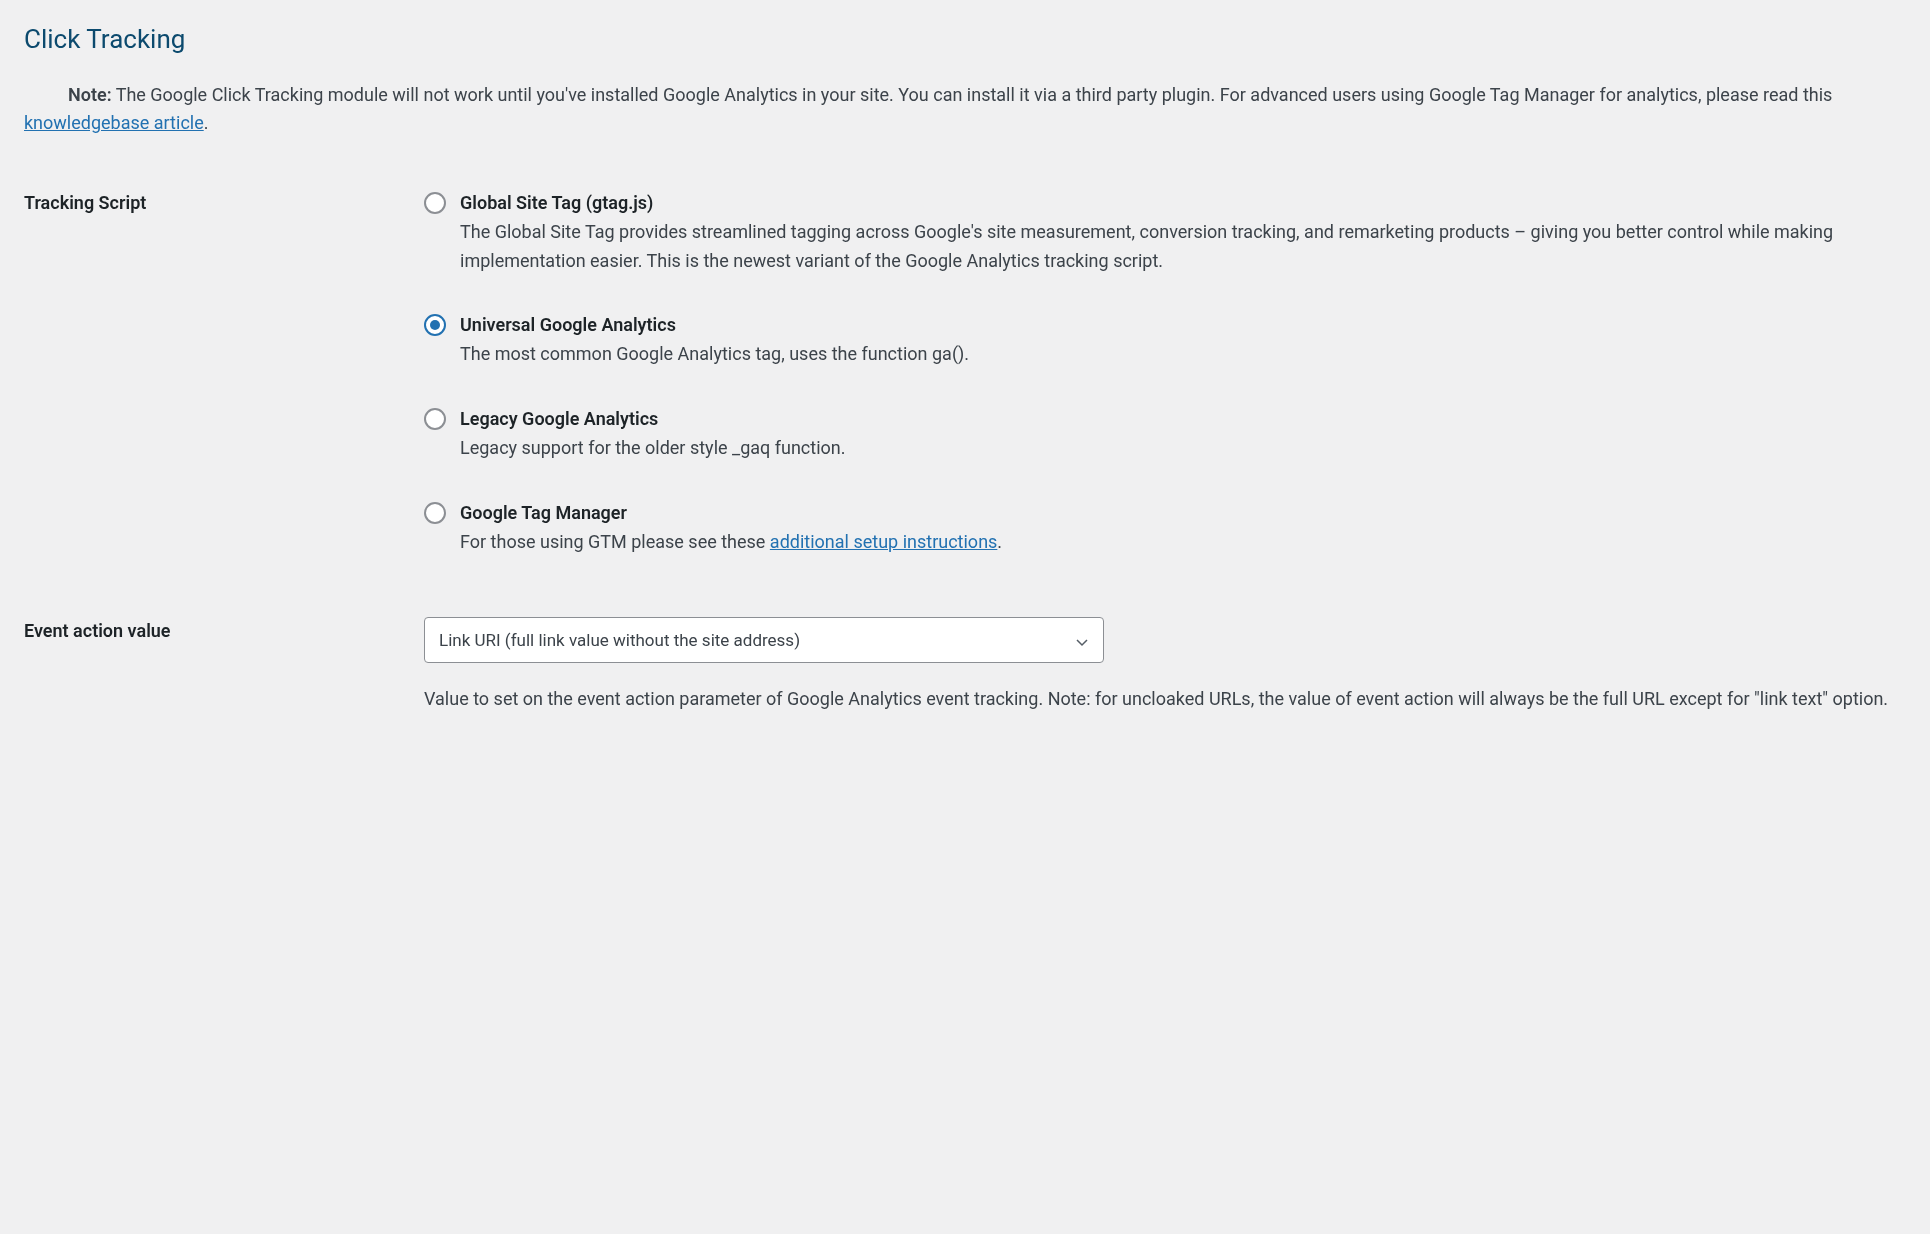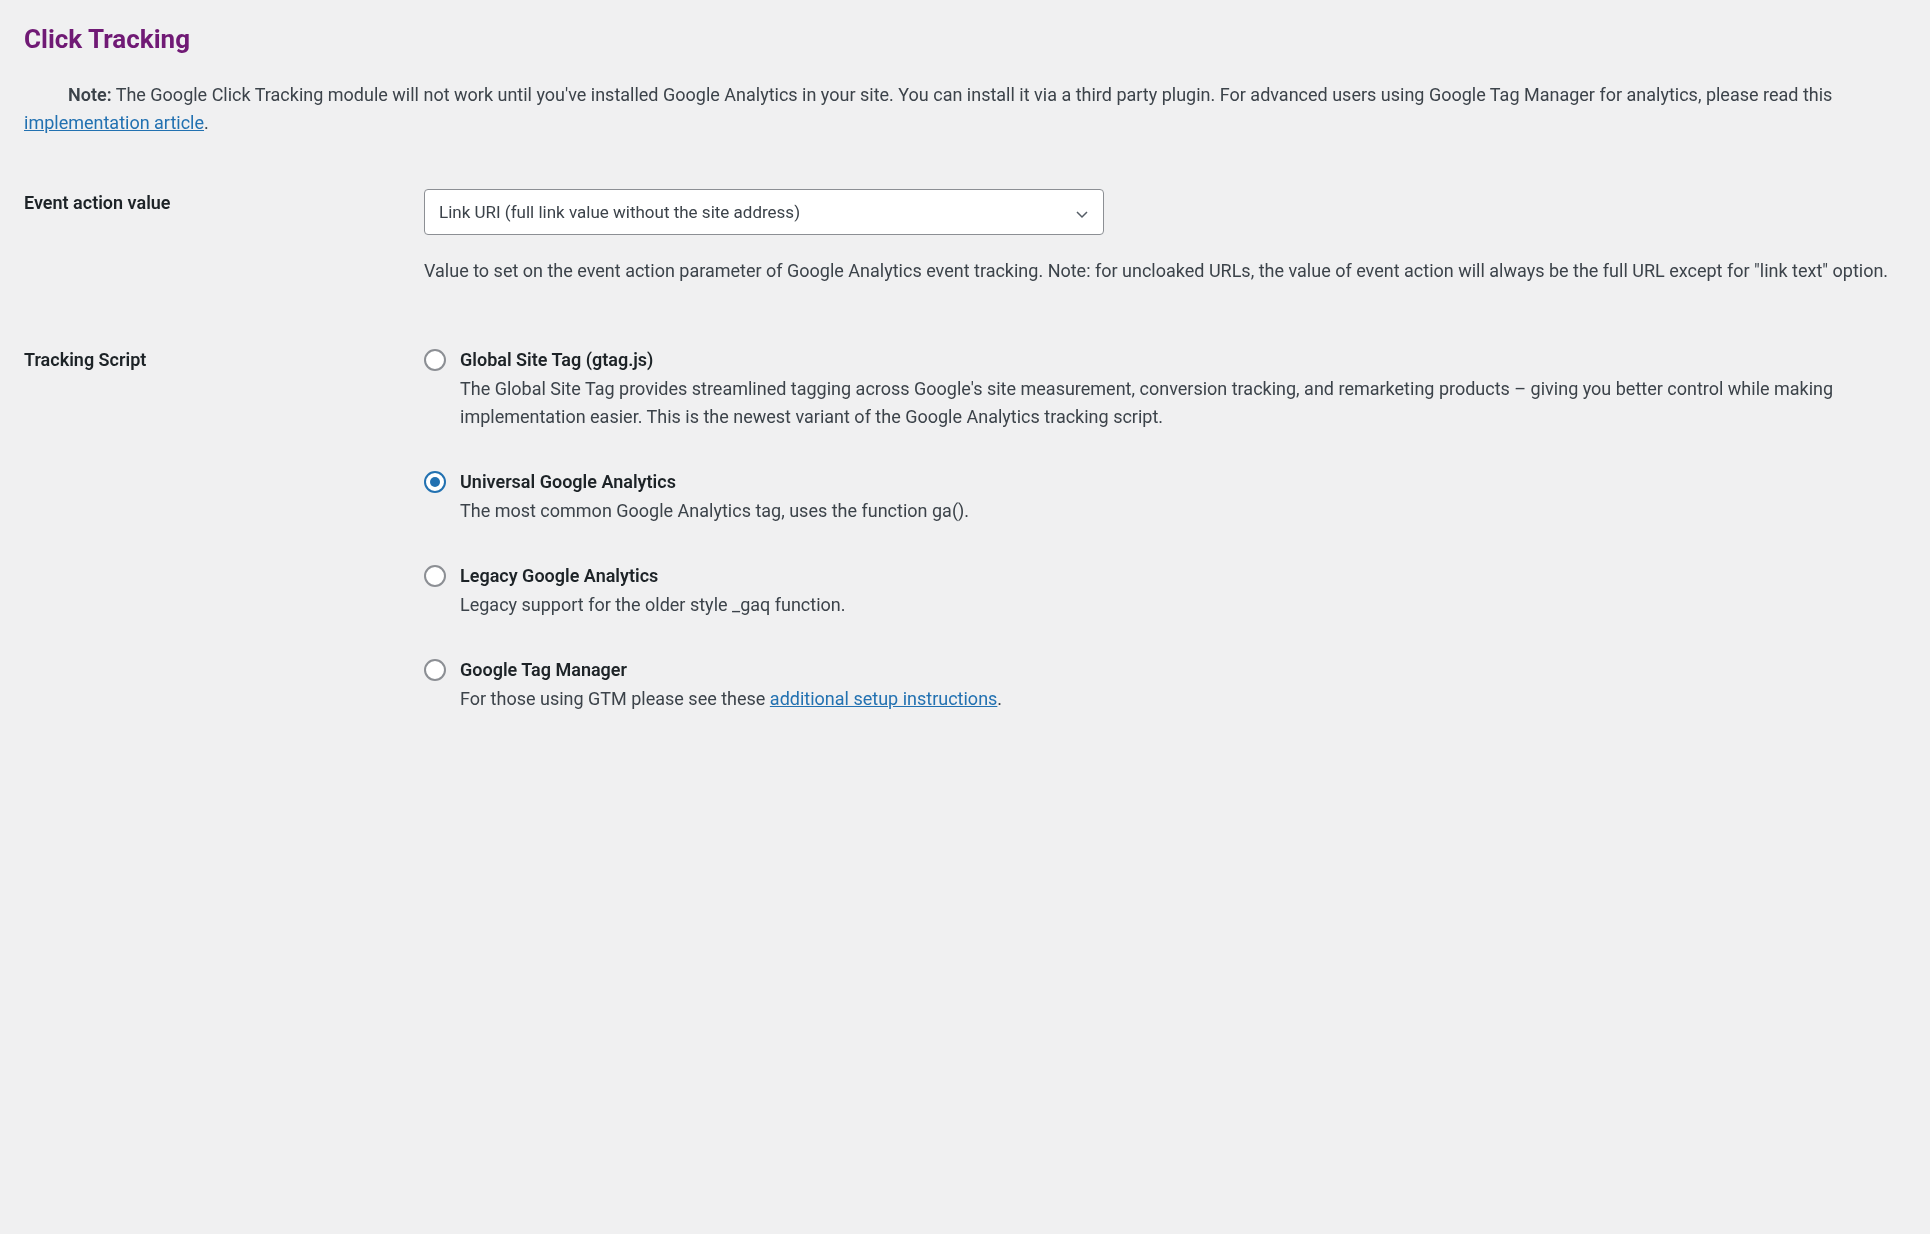--- a/index.html
+++ b/index.html
@@ -11,22 +11,22 @@
       font-family: -apple-system, BlinkMacSystemFont, "Segoe UI", Roboto, Oxygen-Sans, Ubuntu, Cantarell, "Helvetica Neue", sans-serif;
       background: #f0f0f1;
       color: #3c434a;
       font-size: 18px;
       line-height: 1.5;
       padding: 20px 24px;
       width: 1930px;
     }
     h2.page-title {
       font-size: 26px;
-      font-weight: 700;
-      color: #701a75;
+      font-weight: 400;
+      color: #0c4a6e;
       margin-bottom: 22px;
     }
     .note-block {
       font-size: 18px;
       color: #3c434a;
       margin-bottom: 52px;
       line-height: 1.55;
       max-width: 1870px;
     }
     .note-block .bold {
@@ -155,77 +155,77 @@
       margin-bottom: 18px;
       display: block;
     }
   </style>
 </head>
 <body>
 
 <h2 class="page-title">Click Tracking</h2>
 
 <p class="note-block">
-  <span class="bold">Note:</span><span> The Google Click Tracking module will not work until you've installed Google Analytics in your site. You can install it via a third party plugin. For advanced users using Google Tag Manager for analytics, please read this </span><a class="link">implementation article</a><span>.</span>
+  <span class="bold">Note:</span><span> The Google Click Tracking module will not work until you've installed Google Analytics in your site. You can install it via a third party plugin. For advanced users using Google Tag Manager for analytics, please read this </span><a class="link">knowledgebase article</a><span>.</span>
 </p>
 
 <table class="form-table">
   <tbody>
+    <tr>
+      <th>Tracking Script</th>
+      <td>
+        <div class="radio-item">
+          <span class="radio-circle"></span>
+          <div class="radio-content">
+            <div class="radio-label">Global Site Tag (gtag.js)</div>
+            <div class="radio-desc">The Global Site Tag provides streamlined tagging across Google's site measurement, conversion tracking, and remarketing products – giving you better control while making implementation easier. This is the newest variant of the Google Analytics tracking script.</div>
+          </div>
+        </div>
+
+        <div class="radio-item">
+          <span class="radio-circle checked">
+              <span class="dot"></span>
+            </span>
+          <div class="radio-content">
+            <div class="radio-label">Universal Google Analytics</div>
+            <div class="radio-desc">The most common Google Analytics tag, uses the function ga().</div>
+          </div>
+        </div>
+
+        <div class="radio-item">
+          <span class="radio-circle"></span>
+          <div class="radio-content">
+            <div class="radio-label">Legacy Google Analytics</div>
+            <div class="radio-desc">Legacy support for the older style _gaq function.</div>
+          </div>
+        </div>
+
+        <div class="radio-item">
+          <span class="radio-circle"></span>
+          <div class="radio-content">
+            <div class="radio-label">Google Tag Manager</div>
+            <div class="radio-desc">
+              <span>For those using GTM please see these </span><a class="link">additional setup instructions</a><span>.</span>
+            </div>
+          </div>
+        </div>
+      </td>
+    </tr>
+
     <tr>
       <th>Event action value</th>
       <td>
         <div class="select-wrap">
           <button type="button" class="select-button">
             <span>Link URI (full link value without the site address)</span>
           </button>
           <span class="select-caret">
             <svg width="12" height="8" viewBox="0 0 12 8">
                 <path d="M1 1.5 L6 6.5 L11 1.5" fill="none" stroke="#555d66" stroke-width="1.5"></path>
               </svg>
           </span>
         </div>
         <div class="help-text">Value to set on the event action parameter of Google Analytics event tracking. Note: for uncloaked URLs, the value of event action will always be the full URL except for "link text" option.</div>
       </td>
     </tr>
 
-    <tr>
-      <th>Tracking Script</th>
-      <td>
-        <div class="radio-item">
-          <span class="radio-circle"></span>
-          <div class="radio-content">
-            <div class="radio-label">Global Site Tag (gtag.js)</div>
-            <div class="radio-desc">The Global Site Tag provides streamlined tagging across Google's site measurement, conversion tracking, and remarketing products – giving you better control while making implementation easier. This is the newest variant of the Google Analytics tracking script.</div>
-          </div>
-        </div>
-
-        <div class="radio-item">
-          <span class="radio-circle checked">
-              <span class="dot"></span>
-            </span>
-          <div class="radio-content">
-            <div class="radio-label">Universal Google Analytics</div>
-            <div class="radio-desc">The most common Google Analytics tag, uses the function ga().</div>
-          </div>
-        </div>
-
-        <div class="radio-item">
-          <span class="radio-circle"></span>
-          <div class="radio-content">
-            <div class="radio-label">Legacy Google Analytics</div>
-            <div class="radio-desc">Legacy support for the older style _gaq function.</div>
-          </div>
-        </div>
-
-        <div class="radio-item">
-          <span class="radio-circle"></span>
-          <div class="radio-content">
-            <div class="radio-label">Google Tag Manager</div>
-            <div class="radio-desc">
-              <span>For those using GTM please see these </span><a class="link">additional setup instructions</a><span>.</span>
-            </div>
-          </div>
-        </div>
-      </td>
-    </tr>
-
   </tbody>
 </table>
 
 </body></html>

